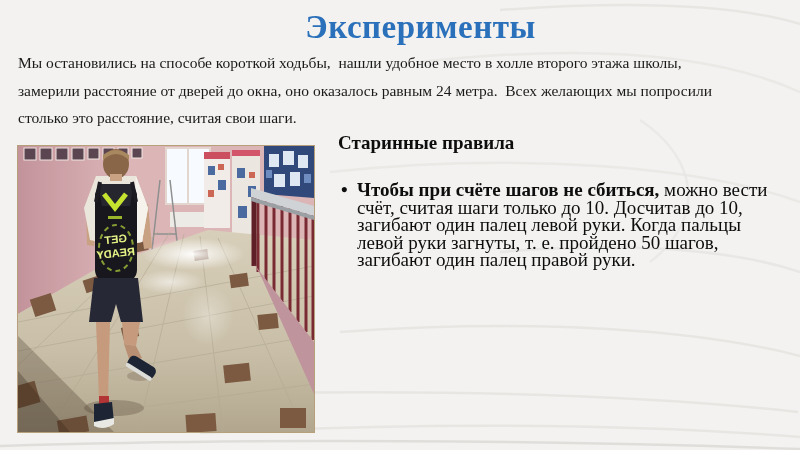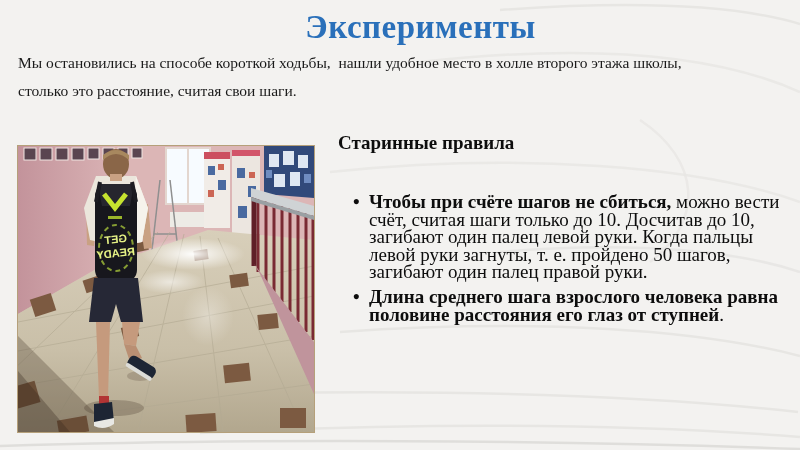--- a/index.html
+++ b/index.html
@@ -23,21 +23,21 @@
     position:absolute;left:17px;top:145px;width:298px;height:288px;
     border:1px solid #b5a07a;box-sizing:border-box;background:#cfc4b0;
   }
   .photo-frame svg{display:block;width:100%;height:100%;}
   .rules-heading{
     position:absolute;top:132px;left:338px;width:392px;
     font-size:19px;font-weight:bold;color:#0d0d0d;
   }
   .rules-list{
     position:absolute;top:181px;left:340px;width:430px;
-    margin:12px;padding:0;list-style:none;
+    margin:0;padding:0;list-style:none;
     font-size:19px;line-height:17.6px;color:#0d0d0d;
   }
   .rules-list li{position:relative;padding-left:17px;margin:0 0 7px 0;}
   .rules-list li::before{content:"\2022";position:absolute;left:1px;top:0;font-weight:bold;}
 </style>
 </head>
 <body>
 
 <div class="slide">
 
@@ -52,20 +52,21 @@
       <path d="M 60 402 C 300 386 600 390 798 412"></path>
       <path d="M 200 433 C 450 421 650 425 800 437"></path>
       <path d="M 0 446 C 250 438 550 440 800 449" stroke="#dfdedb"></path>
     </g>
   </svg>
 
   <div class="title">Эксперименты</div>
 
   <div class="intro">
       <div class="intro-line">Мы остановились на способе короткой ходьбы,  нашли удобное место в холле второго этажа школы,</div>
+      <div class="intro-line">замерили расстояние от дверей до окна, оно оказалось равным 24 метра.  Всех желающих мы попросили</div>
       <div class="intro-line">столько это расстояние, считая свои шаги.</div>
     </div>
 
   <div class="photo-frame" title="Школьник с рюкзаком идёт по коридору второго этажа школы">
     <svg viewBox="0 0 296 286" preserveAspectRatio="none">
       <defs>
         <linearGradient id="floorG" x1="0" y1="0" x2="0" y2="1">
           <stop offset="0" stop-color="#d8cfba"></stop>
           <stop offset="0.6" stop-color="#c9bfa8"></stop>
           <stop offset="1" stop-color="#b2a78e"></stop>
@@ -236,16 +237,15 @@
           <rect x="108" y="214" width="30" height="13" rx="5" fill="#1d2534"></rect>
           <rect x="108" y="224" width="30" height="4" rx="2" fill="#dcdcd8"></rect>
         </g>
       </g>
     </svg>
   </div>
 
   <div class="rules-heading">Старинные правила</div>
   <ul class="rules-list">
       <li><b>Чтобы при счёте шагов не сбиться,</b><span> можно вести счёт, считая шаги только до 10. Досчитав до 10, загибают один палец левой руки. Когда пальцы левой руки загнуты, т. е. пройдено 50 шагов, загибают один палец правой руки.</span></li>
-      <li><b>Длина среднего шага взрослого человека равна половине расстояния его глаз от ступней</b><span>.</span></li>
     </ul>
 
 </div>
 
 </body></html>

